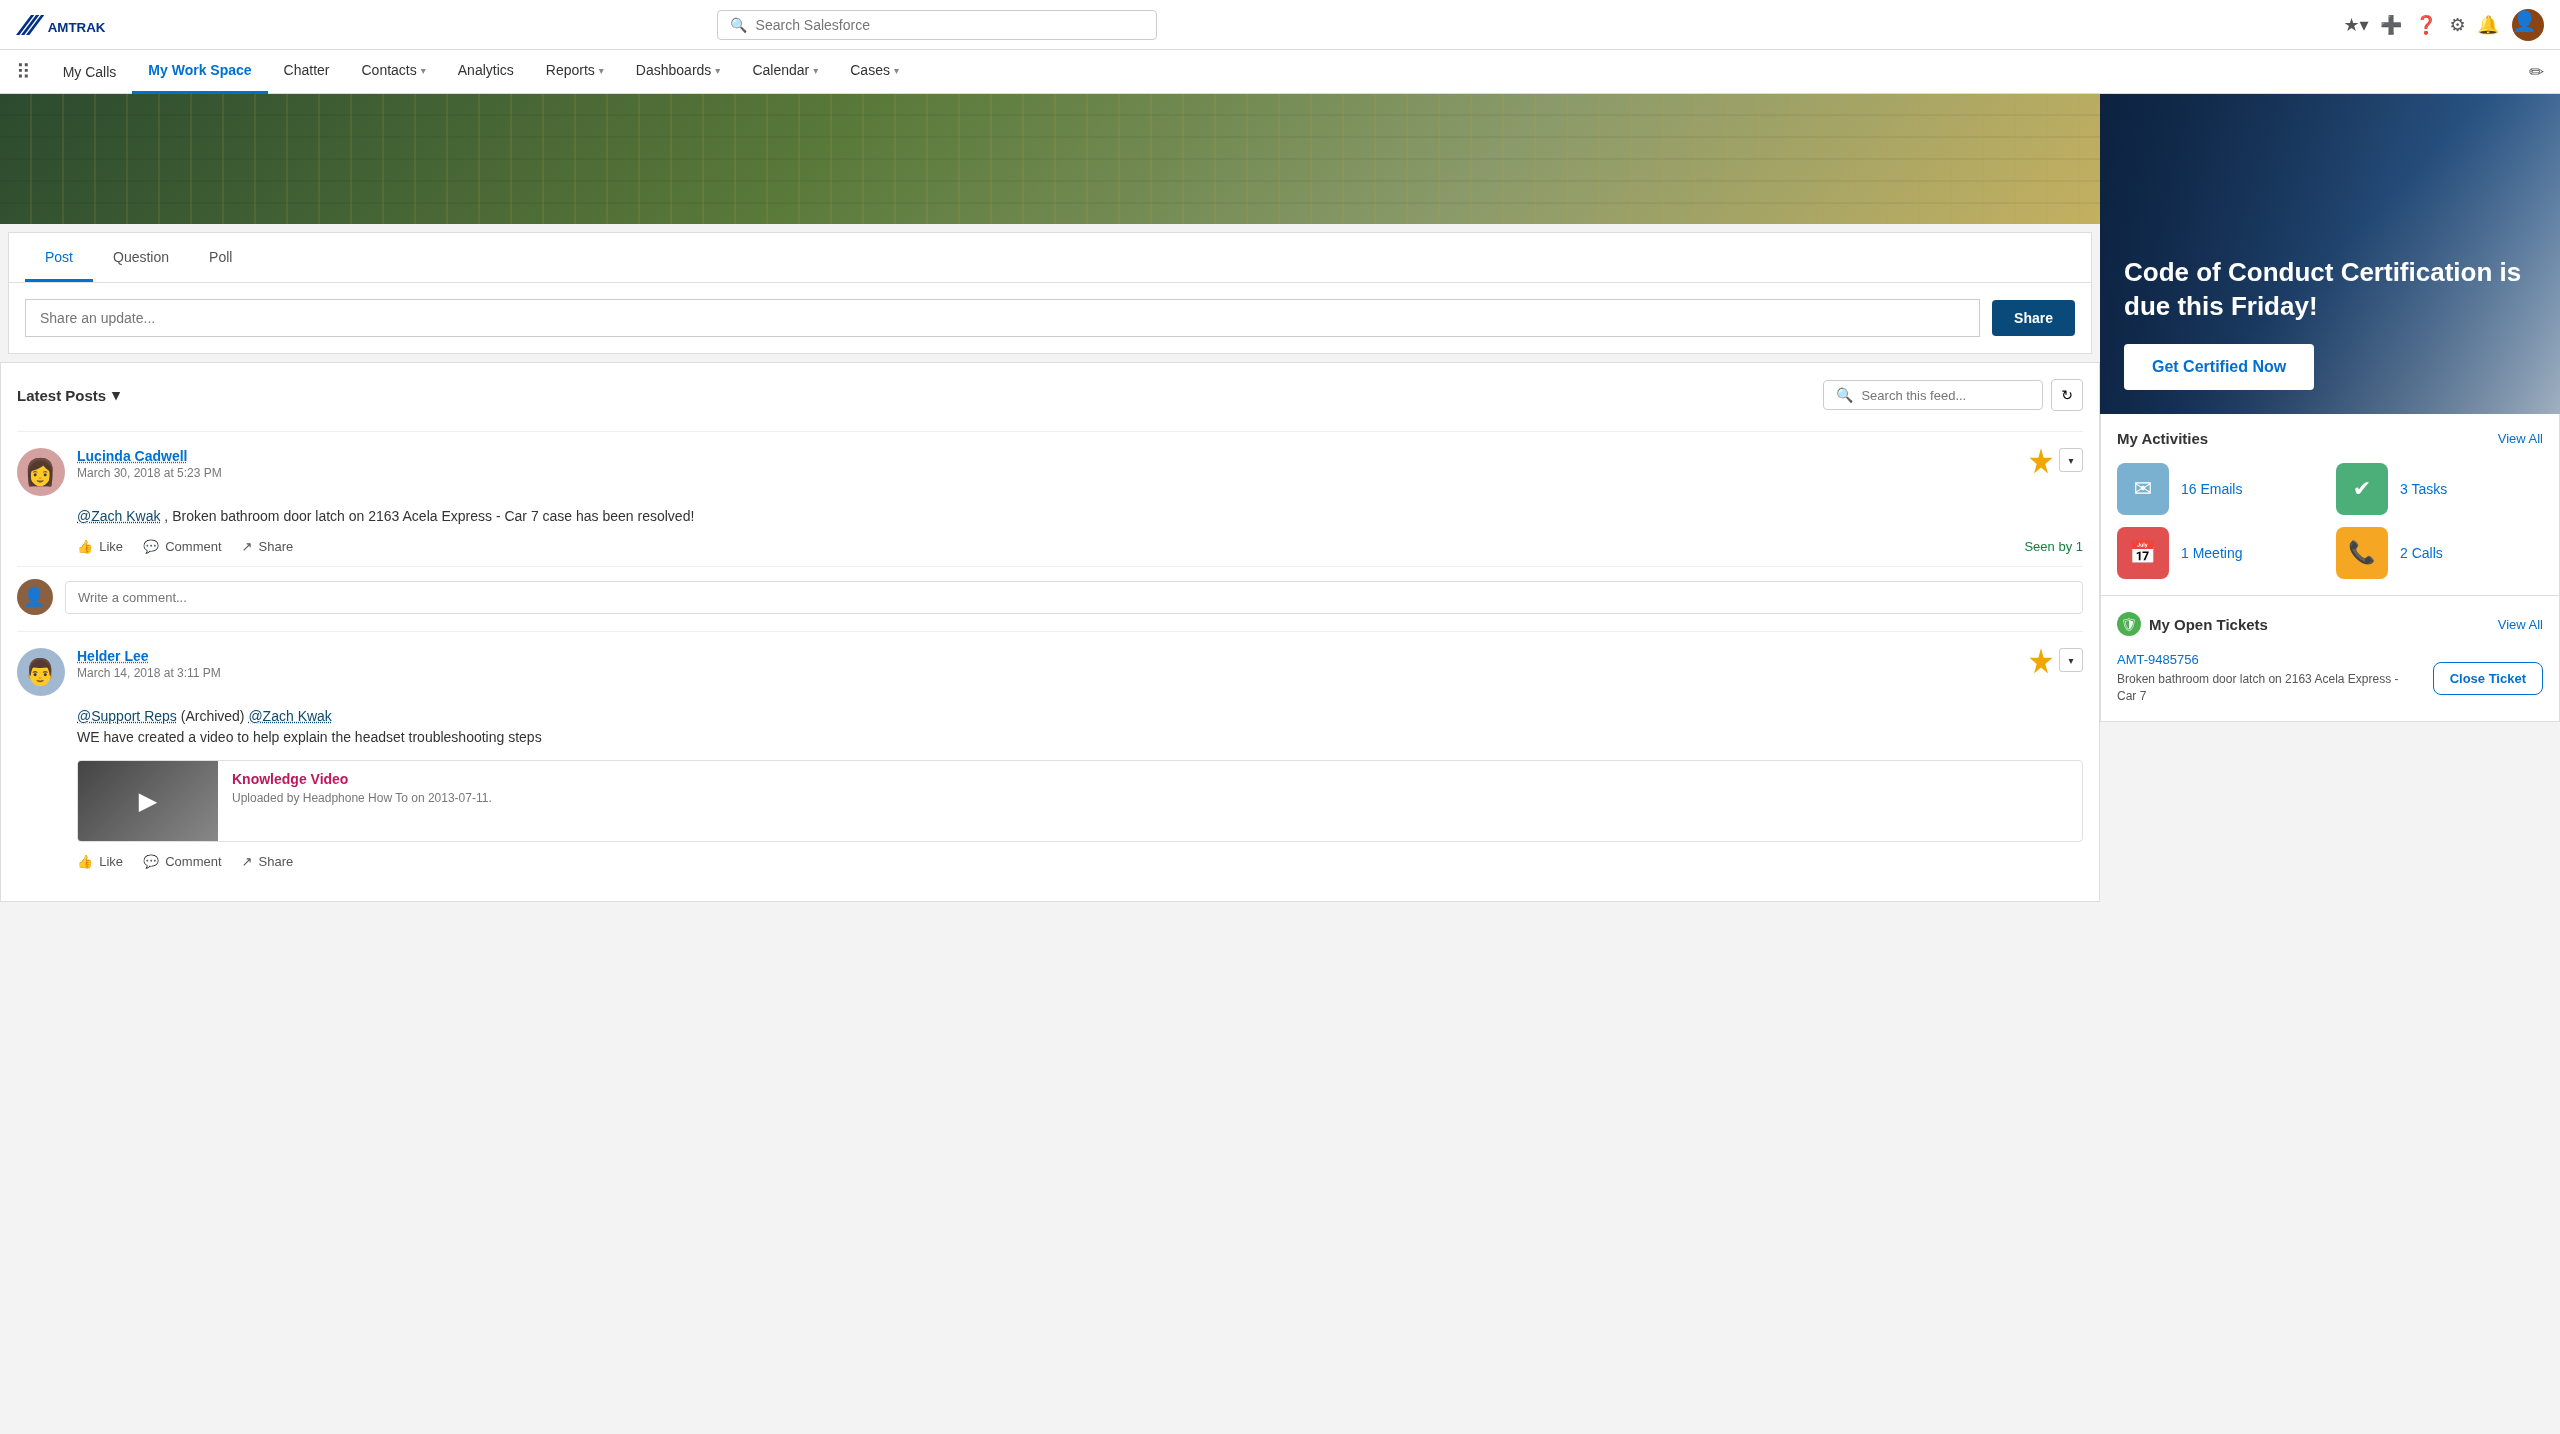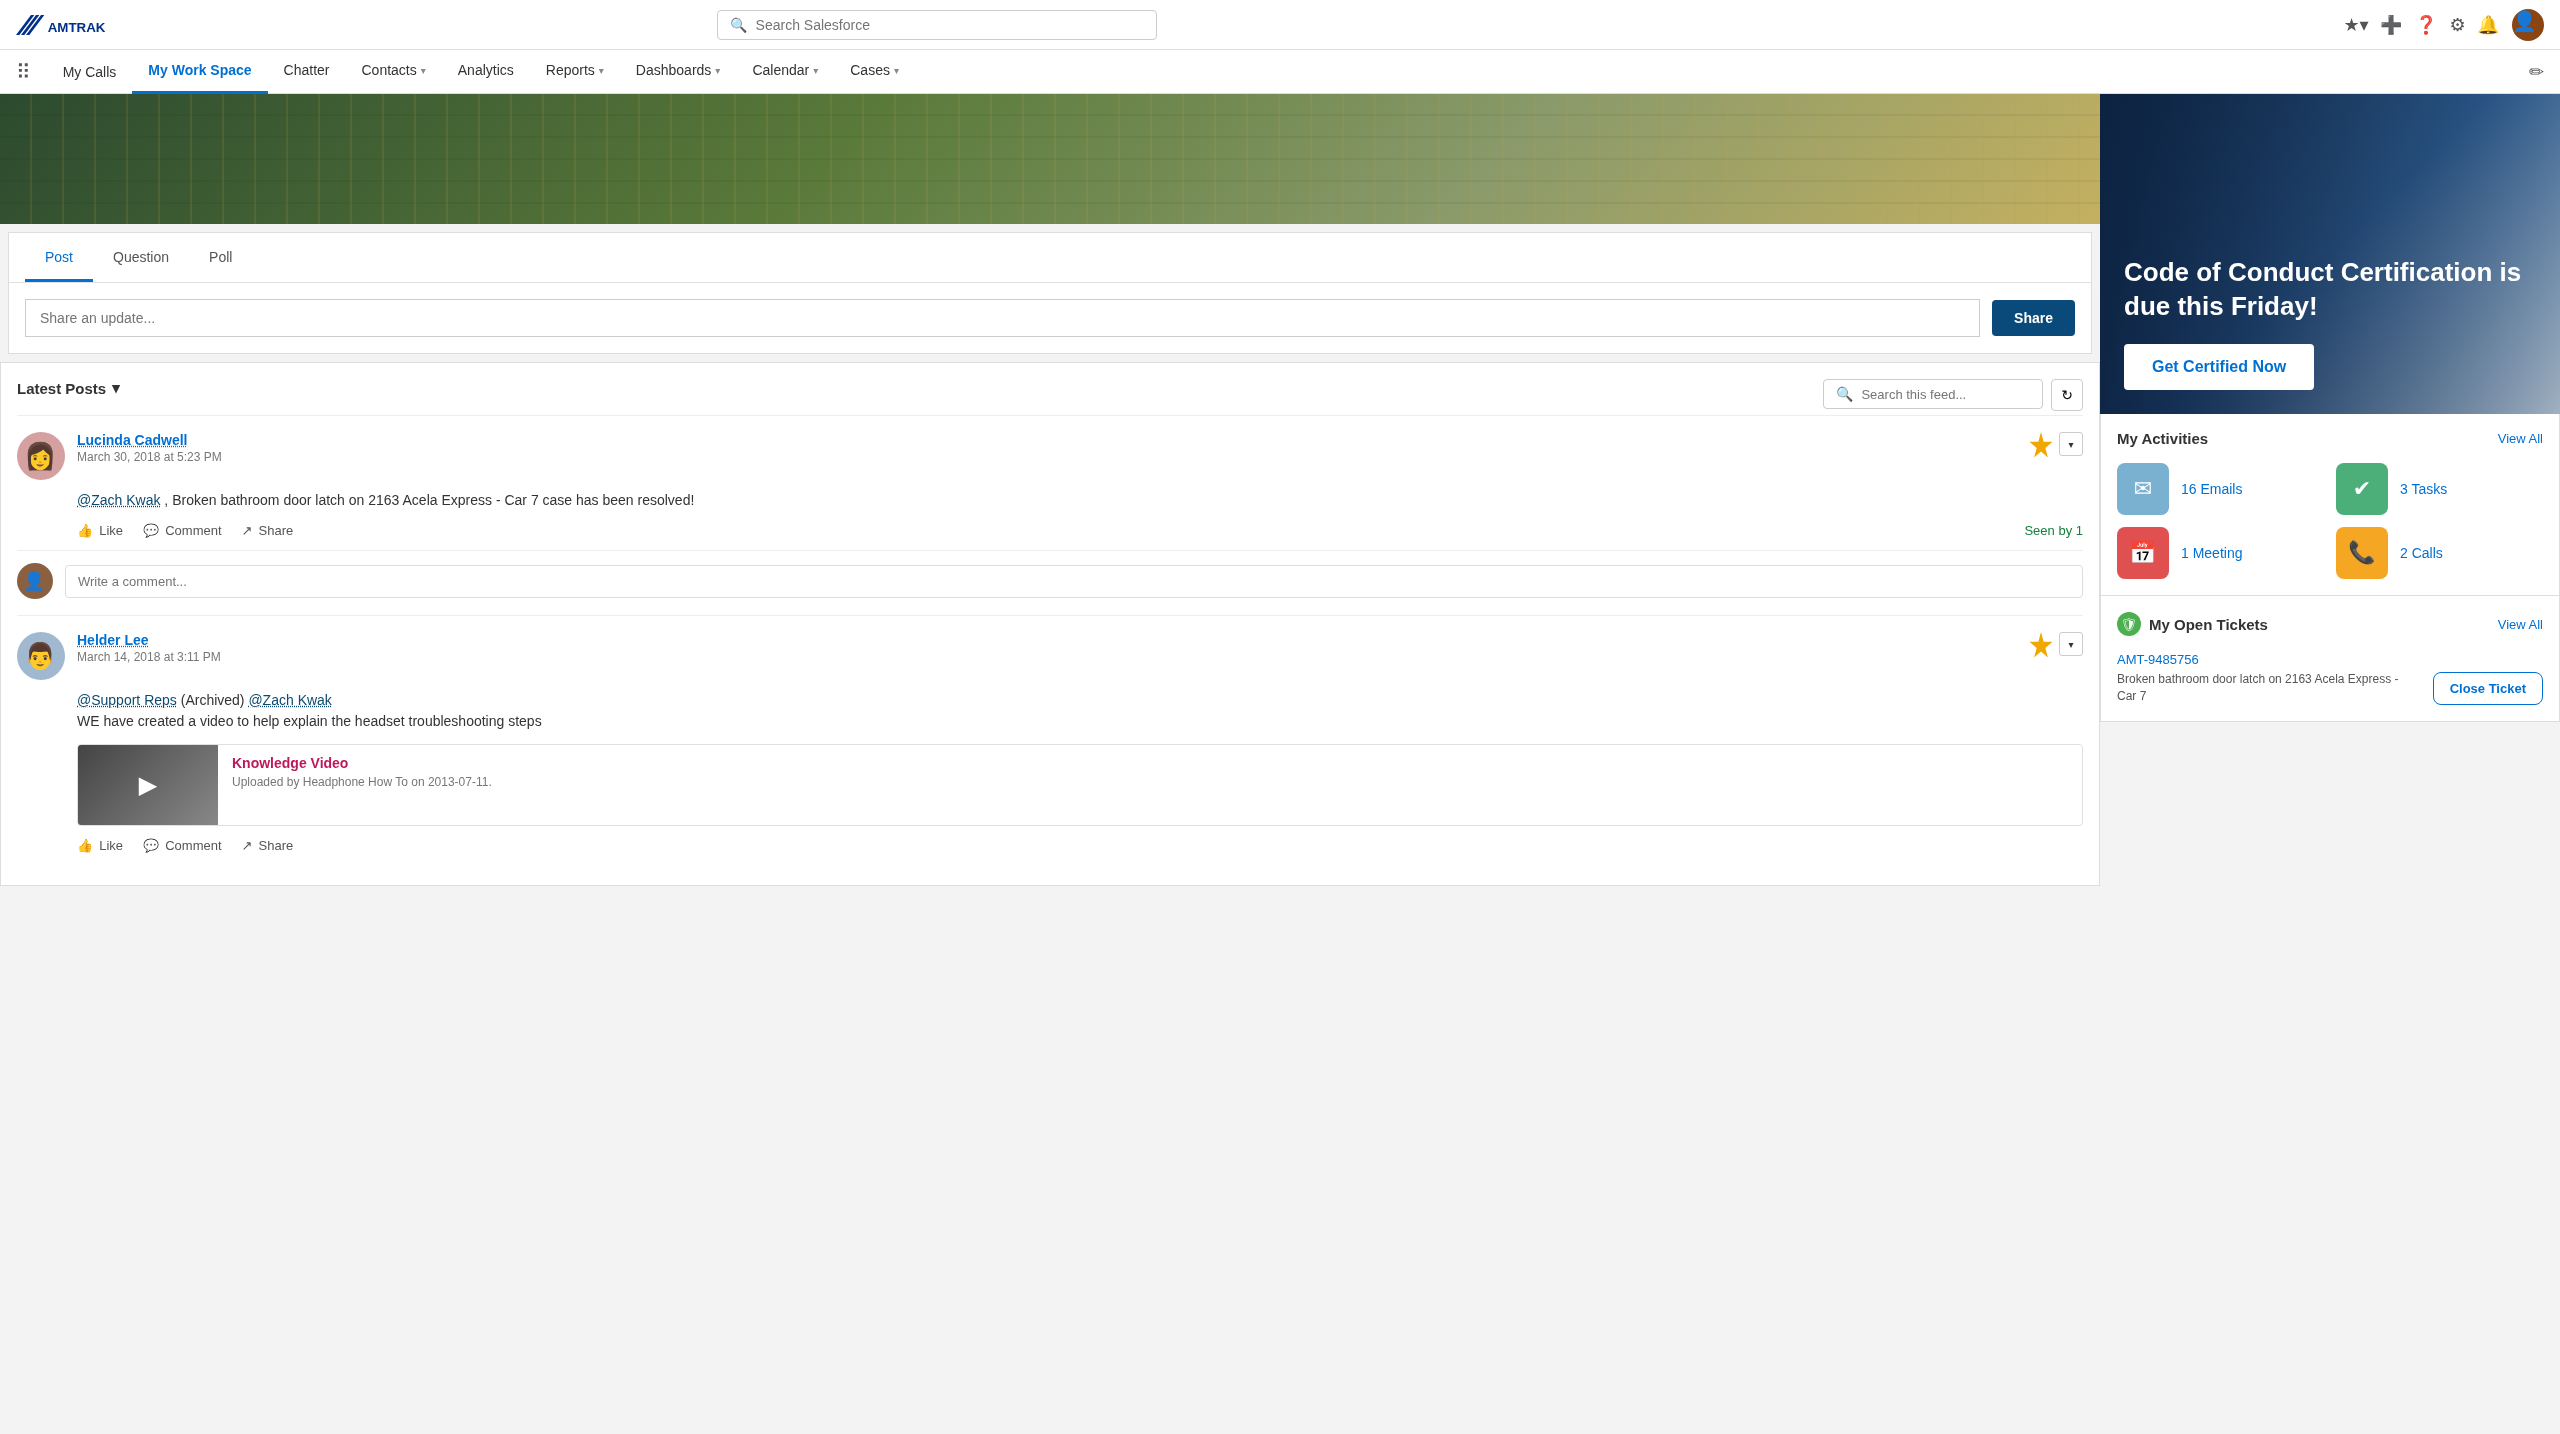--- a/index.html
+++ b/index.html
@@ -172,22 +172,22 @@
 
     
     .feed-section {
       background: #fff;
       margin-top: 8px;
       border: 1px solid #ddd;
       padding: 16px;
     }
     .feed-header {
       display: flex;
-      align-items: flex-start;
-      margin-bottom: 4px;
+      align-items: center;
+      margin-bottom: 20px;
       gap: 8px;
     }
     .latest-posts-btn {
       font-size: 15px;
       font-weight: 600;
       color: #333;
       display: flex;
       align-items: center;
       gap: 6px;
       cursor: pointer;
@@ -451,21 +451,21 @@
 
     
     .tickets-panel {
       background: #fff;
       border: 1px solid #ddd;
       border-top: none;
       padding: 16px;
     }
     .ticket-item {
       display: flex;
-      align-items: flex-end;
+      align-items: center;
       justify-content: space-between;
       gap: 12px;
     }
     .ticket-id { color: #0070d2; font-size: 13px; cursor: pointer; display: block; margin-bottom: 4px; }
     .ticket-desc { font-size: 12px; color: #555; line-height: 1.4; }
     .close-ticket-btn {
       background: #fff;
       border: 1px solid #0070d2;
       color: #0070d2;
       border-radius: 8px;

